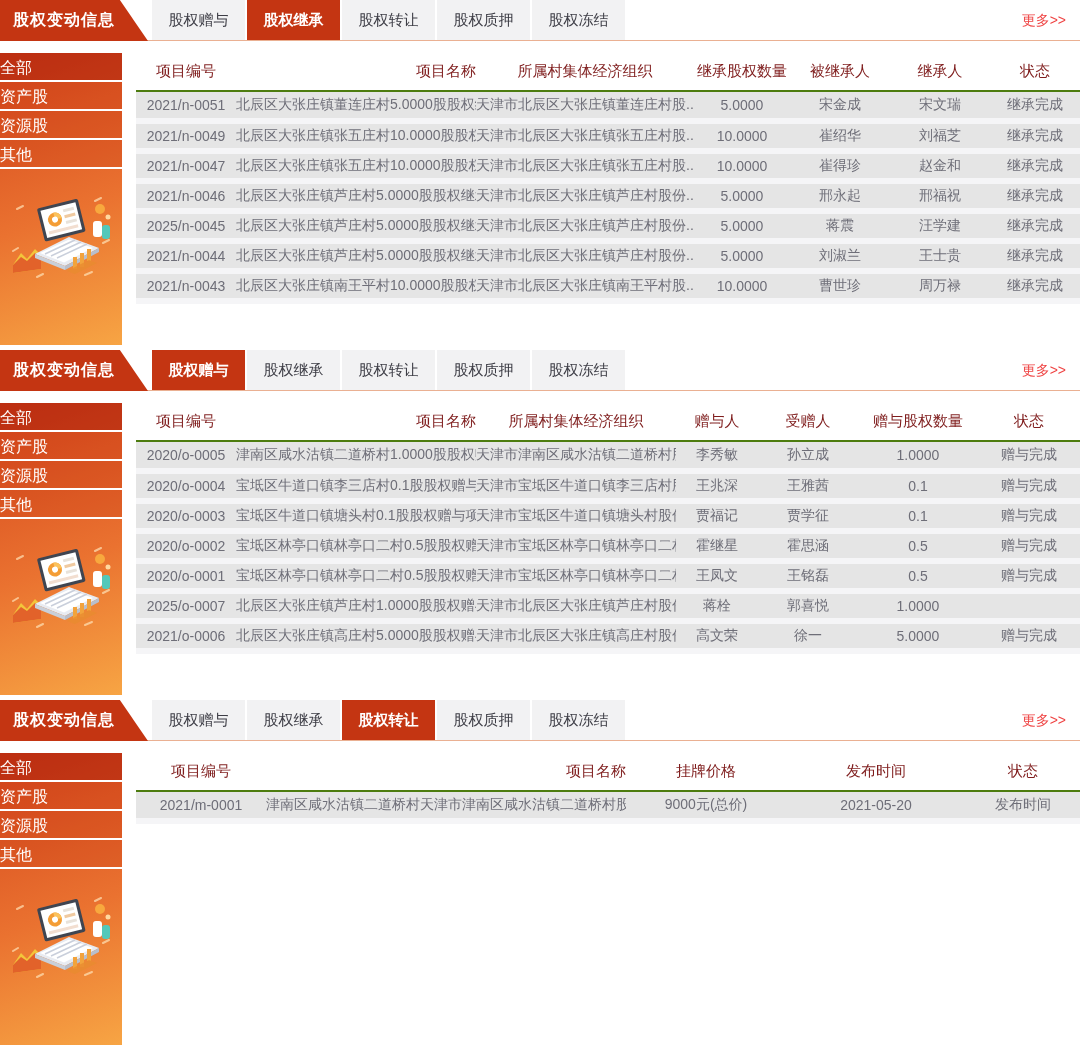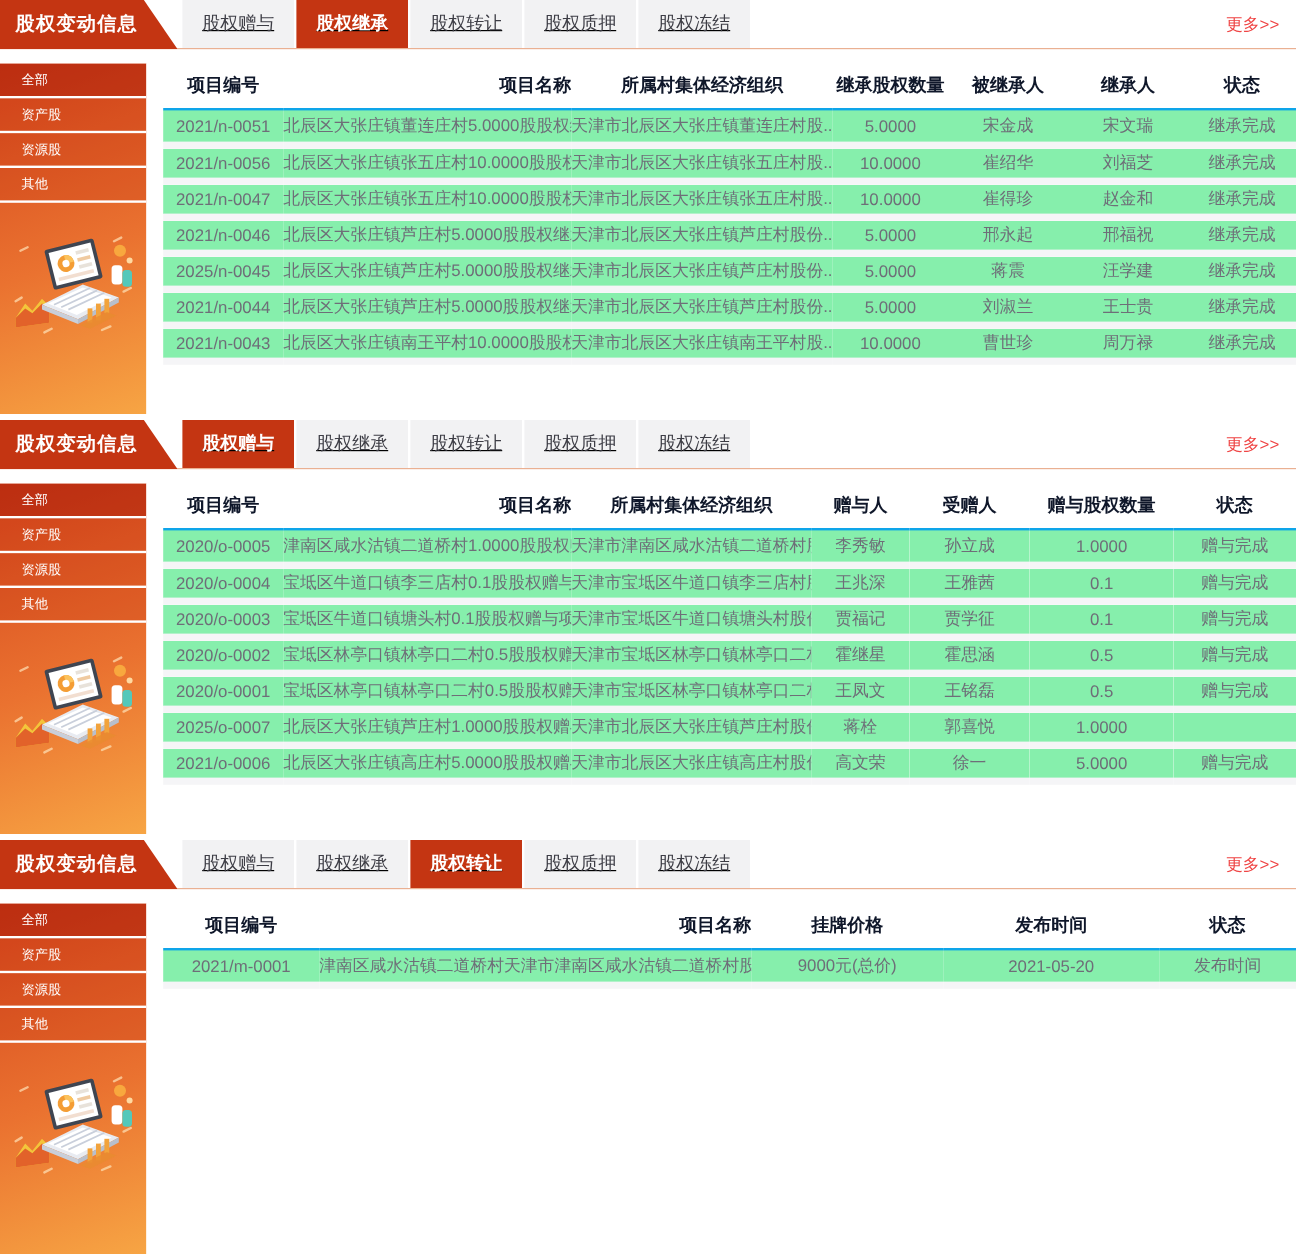--- a/index.html
+++ b/index.html
@@ -8,46 +8,46 @@
   .page { width:1080px; min-height:1042px; background:#ffffff; overflow:hidden; }
 
   .panel { margin-bottom:5px; }
 
   
   .hdr { position:relative; height:41px; background:#ffffff; border-bottom:1px solid #eab092; }
   .ribbon { position:absolute; left:0; top:0; height:41px; width:148px; background:#c43512;
             clip-path:polygon(0 0, 81% 0, 100% 100%, 0 100%);
             display:flex; align-items:center; z-index:2; }
   .ribbon span { color:#fff; font-size:16px; font-weight:bold; padding-left:13px; letter-spacing:1px; white-space:nowrap; }
-  .tab-bar { position:absolute; left:152px; top:0; height:40px; display:flex;text-decoration:underline; }
+  .tab-bar { position:absolute; left:152px; top:0; height:40px; display:flex; }
   .tab { width:93px; height:40px; line-height:40px; text-align:center; background:#f2f2f3;
          color:#3d3d45; font-size:15px; margin-right:2px; cursor:pointer; white-space:nowrap; }
   .tab.active { background:#c43512; color:#ffffff; font-weight:bold; }
   .more { position:absolute; right:14px; top:0; line-height:40px; font-size:14px; color:#ef4444;
           cursor:pointer; text-decoration:none; }
 
   
   .bod { display:flex; margin-top:12px; height:292px; background:#ffffff; }
   .sidebar { width:122px; flex:0 0 122px; overflow:hidden;
              background:linear-gradient(160deg,#d4451c 0%, #ea7230 55%, #f7a544 100%); }
-  .side-item { height:29px; line-height:29px; color:#ffffff; font-size:11px; padding-left:18px;
+  .side-item { height:29px; line-height:29px; color:#ffffff; font-size:16px; 
                border-bottom:2px solid #ffffff; background:rgba(190,45,12,0.18); cursor:pointer; white-space:nowrap; }
   .side-item.active { background:rgba(160,18,4,0.45); }
   .illus { display:flex; justify-content:center; margin-top:22px; }
 
   .tablewrap { flex:1; padding-left:14px; background:#ffffff; }
   table { border-collapse:collapse; table-layout:fixed; width:944px; }
-  th { height:38px; font-size:15px; color:#0f172a; font-weight:bold;
-       border-bottom:2px solid #0ea5e9; white-space:nowrap; overflow:hidden; }
+  th { height:38px; font-size:15px; color:#7f1d1d; font-weight:normal;
+       border-bottom:2px solid #4d7c0f; white-space:nowrap; overflow:hidden; }
   td { height:30px; font-size:14px; color:#6e6e78; border-bottom:6px solid #f5f5f7;
        white-space:nowrap; overflow:hidden; }
   td.al { padding-right:4px; }
   .al { text-align:right; }
   .ac { text-align:center; }
-  tbody tr { background:#86efac; cursor:pointer; }
+  tbody tr { background:#e5e5e5; cursor:pointer; }
 </style>
 </head>
 <body>
 
 <div class="page">
 
   <section class="panel">
     <div class="hdr">
       <div class="ribbon">
         <span>股权变动信息</span>
@@ -140,21 +140,21 @@
               <tr>
                 <td class="ac">2021/n-0051</td>
                 <td class="al">北辰区大张庄镇董连庄村5.0000股股权继...</td>
                 <td class="al">天津市北辰区大张庄镇董连庄村股...</td>
                 <td class="ac">5.0000</td>
                 <td class="ac">宋金成</td>
                 <td class="ac">宋文瑞</td>
                 <td class="ac">继承完成</td>
               </tr>
               <tr>
-                <td class="ac">2021/n-0056</td>
+                <td class="ac">2021/n-0049</td>
                 <td class="al">北辰区大张庄镇张五庄村10.0000股股权继...</td>
                 <td class="al">天津市北辰区大张庄镇张五庄村股...</td>
                 <td class="ac">10.0000</td>
                 <td class="ac">崔绍华</td>
                 <td class="ac">刘福芝</td>
                 <td class="ac">继承完成</td>
               </tr>
               <tr>
                 <td class="ac">2021/n-0047</td>
                 <td class="al">北辰区大张庄镇张五庄村10.0000股股权继...</td>

